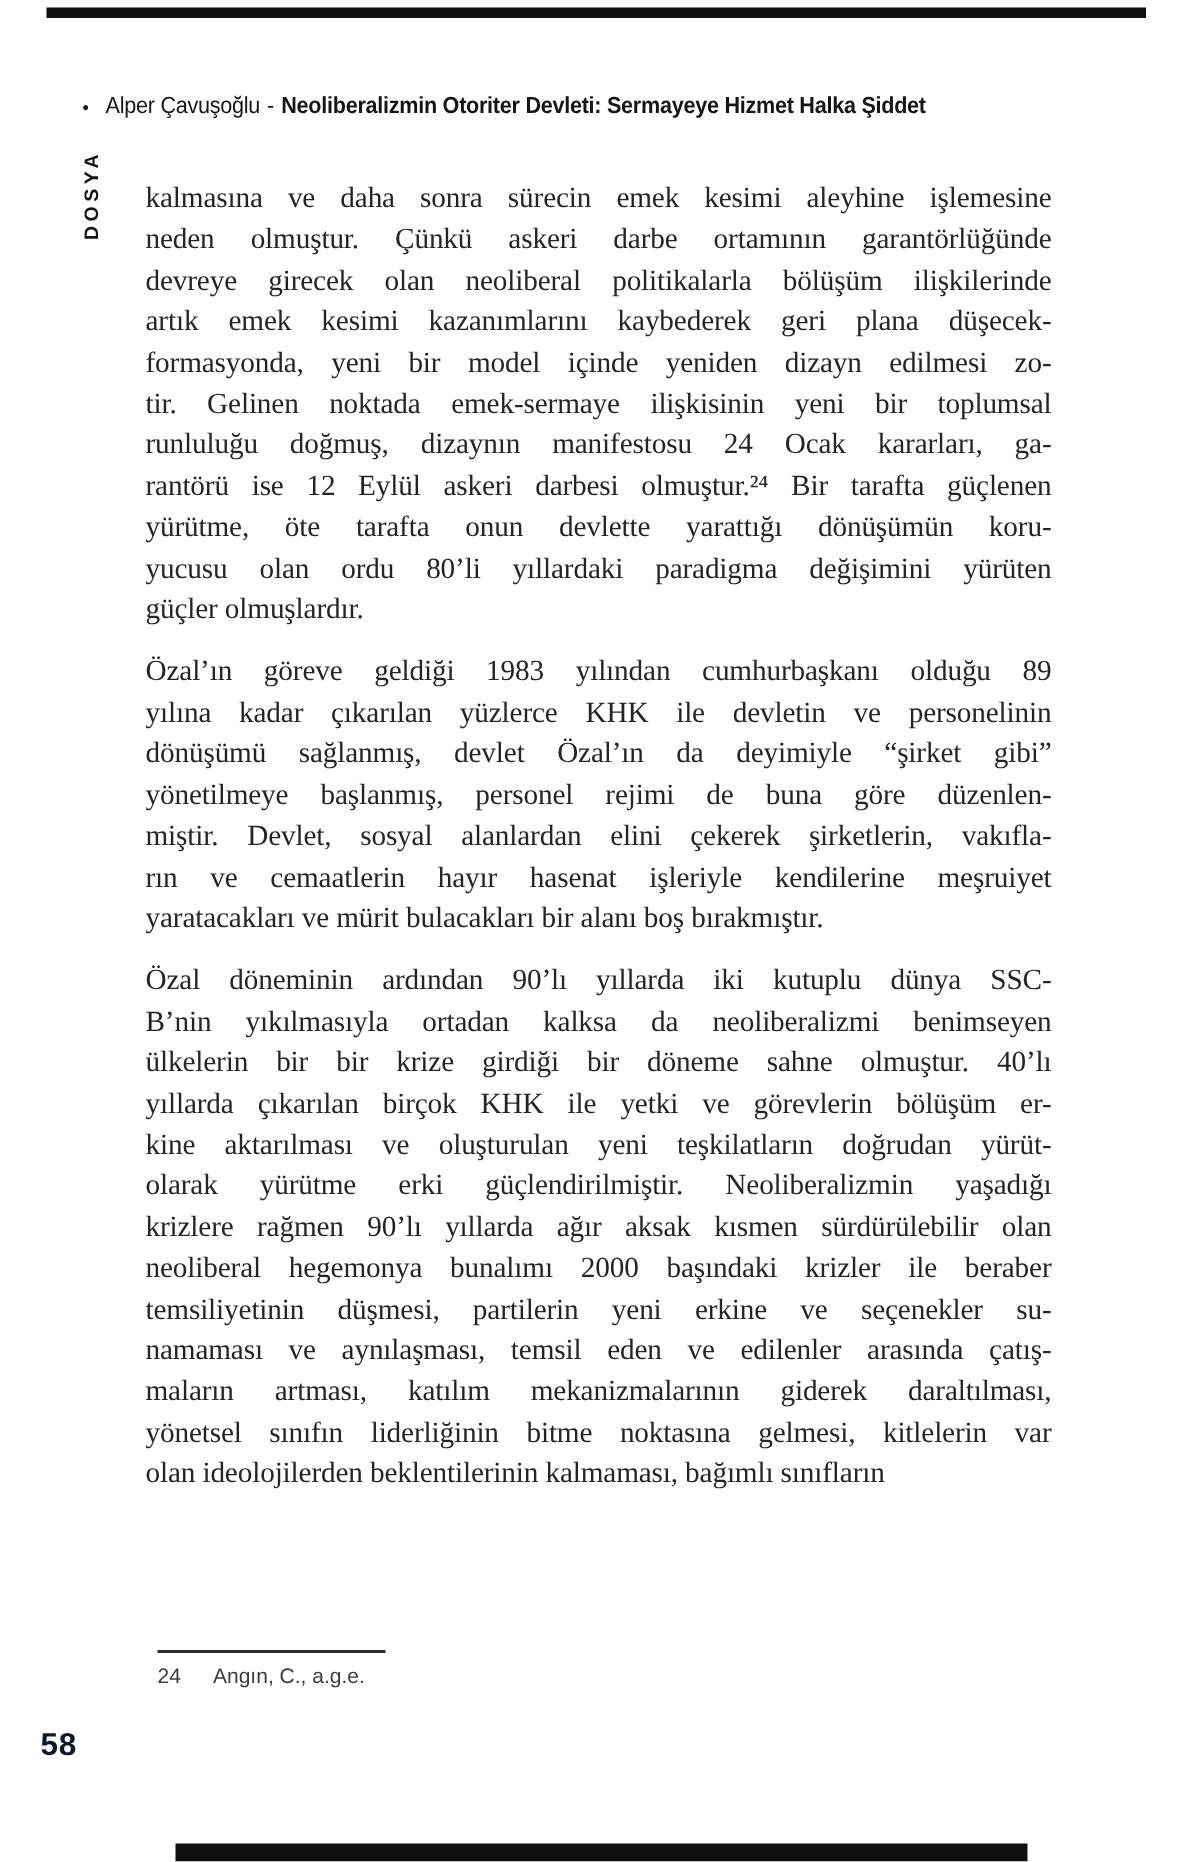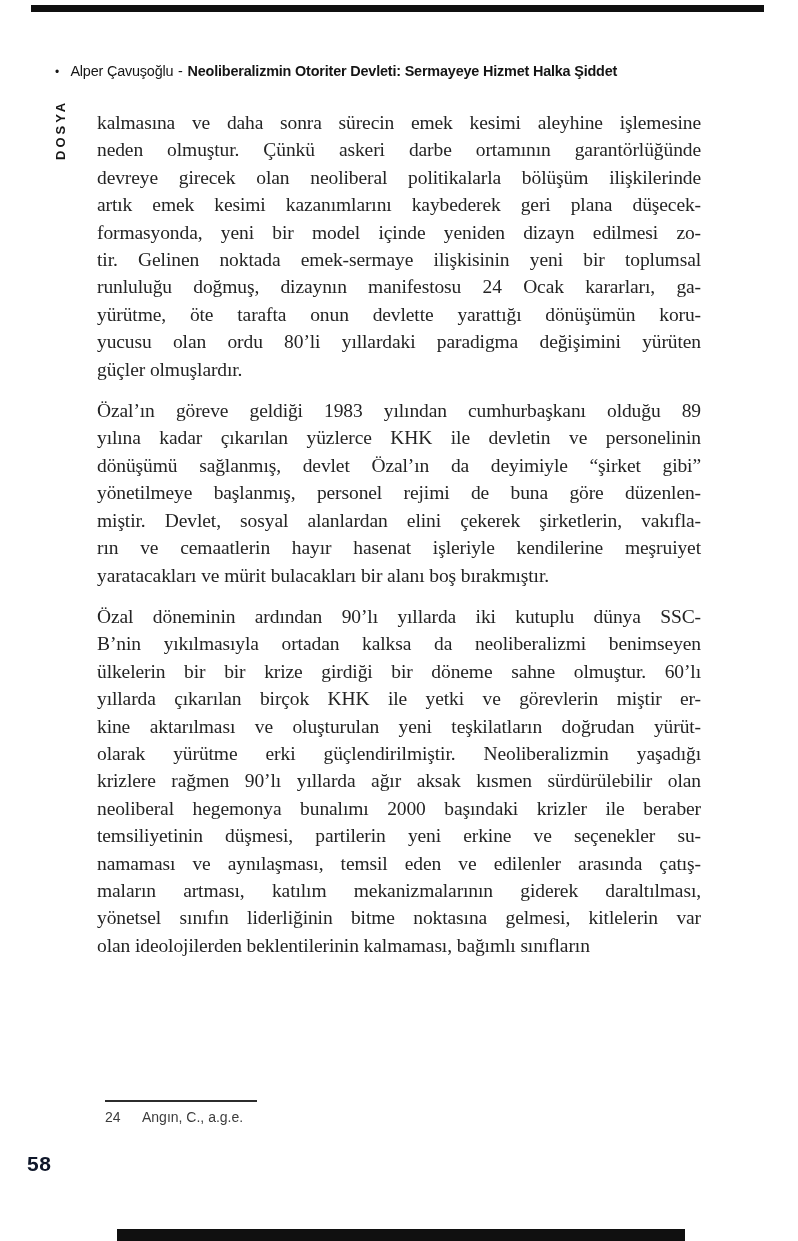--- a/index.html
+++ b/index.html
@@ -32,21 +32,21 @@
   .header .sep { margin: 0 5px; font-weight: 400; }
   .header .title { font-weight: 700; letter-spacing: -0.2px; }
   .dosya {
     position: absolute; left: 53px; top: 90px; height: 70px;
     writing-mode: vertical-rl; transform: rotate(180deg);
     font-family: "Liberation Sans", sans-serif;
     font-weight: 700; font-size: 13px; letter-spacing: 3px;
     color: #151515;
   }
   .bodytext {
-    position: absolute; left: 97px; top: 109px; width: 604px;
+    position: absolute; left: 97px; top: 119px; width: 604px;
     color: #242424;
     font-size: 19.5px;
     line-height: 27.4px;
   }
   .para { margin: 0 0 14px 0; }
   .bodyline {
     text-align: justify;
     text-align-last: justify;
     letter-spacing: -0.1px;
     white-space: normal;
@@ -84,38 +84,39 @@
 
 <div class="bodytext">
   <div class="para">
       <div class="bodyline">kalmasına ve daha sonra sürecin emek kesimi aleyhine işlemesine</div>
       <div class="bodyline">neden olmuştur. Çünkü askeri darbe ortamının garantörlüğünde</div>
       <div class="bodyline">devreye girecek olan neoliberal politikalarla bölüşüm ilişkilerinde</div>
       <div class="bodyline">artık emek kesimi kazanımlarını kaybederek geri plana düşecek-</div>
       <div class="bodyline">formasyonda, yeni bir model içinde yeniden dizayn edilmesi zo-</div>
       <div class="bodyline">tir. Gelinen noktada emek-sermaye ilişkisinin yeni bir toplumsal</div>
       <div class="bodyline">runluluğu doğmuş, dizaynın manifestosu 24 Ocak kararları, ga-</div>
+      <div class="bodyline">rantörü ise 12 Eylül askeri darbesi olmuştur.²⁴ Bir tarafta güçlenen</div>
       <div class="bodyline">yürütme, öte tarafta onun devlette yarattığı dönüşümün koru-</div>
       <div class="bodyline">yucusu olan ordu 80’li yıllardaki paradigma değişimini yürüten</div>
       <div class="bodyline lastline">güçler olmuşlardır.</div>
     </div>
   <div class="para">
       <div class="bodyline">Özal’ın göreve geldiği 1983 yılından cumhurbaşkanı olduğu 89</div>
       <div class="bodyline">yılına kadar çıkarılan yüzlerce KHK ile devletin ve personelinin</div>
       <div class="bodyline">dönüşümü sağlanmış, devlet Özal’ın da deyimiyle “şirket gibi”</div>
       <div class="bodyline">yönetilmeye başlanmış, personel rejimi de buna göre düzenlen-</div>
       <div class="bodyline">miştir. Devlet, sosyal alanlardan elini çekerek şirketlerin, vakıfla-</div>
       <div class="bodyline">rın ve cemaatlerin hayır hasenat işleriyle kendilerine meşruiyet</div>
       <div class="bodyline lastline">yaratacakları ve mürit bulacakları bir alanı boş bırakmıştır.</div>
     </div>
   <div class="para">
       <div class="bodyline">Özal döneminin ardından 90’lı yıllarda iki kutuplu dünya SSC-</div>
       <div class="bodyline">B’nin yıkılmasıyla ortadan kalksa da neoliberalizmi benimseyen</div>
-      <div class="bodyline">ülkelerin bir bir krize girdiği bir döneme sahne olmuştur. 60’lı</div>
-      <div class="bodyline">yıllarda çıkarılan birçok KHK ile yetki ve görevlerin miştir er-</div>
+      <div class="bodyline">ülkelerin bir bir krize girdiği bir döneme sahne olmuştur. 40’lı</div>
+      <div class="bodyline">yıllarda çıkarılan birçok KHK ile yetki ve görevlerin bölüşüm er-</div>
       <div class="bodyline">kine aktarılması ve oluşturulan yeni teşkilatların doğrudan yürüt-</div>
       <div class="bodyline">olarak yürütme erki güçlendirilmiştir. Neoliberalizmin yaşadığı</div>
       <div class="bodyline">krizlere rağmen 90’lı yıllarda ağır aksak kısmen sürdürülebilir olan</div>
       <div class="bodyline">neoliberal hegemonya bunalımı 2000 başındaki krizler ile beraber</div>
       <div class="bodyline">temsiliyetinin düşmesi, partilerin yeni erkine ve seçenekler su-</div>
       <div class="bodyline">namaması ve aynılaşması, temsil eden ve edilenler arasında çatış-</div>
       <div class="bodyline">maların artması, katılım mekanizmalarının giderek daraltılması,</div>
       <div class="bodyline">yönetsel sınıfın liderliğinin bitme noktasına gelmesi, kitlelerin var</div>
       <div class="bodyline lastline">olan ideolojilerden beklentilerinin kalmaması, bağımlı sınıfların</div>
     </div>

